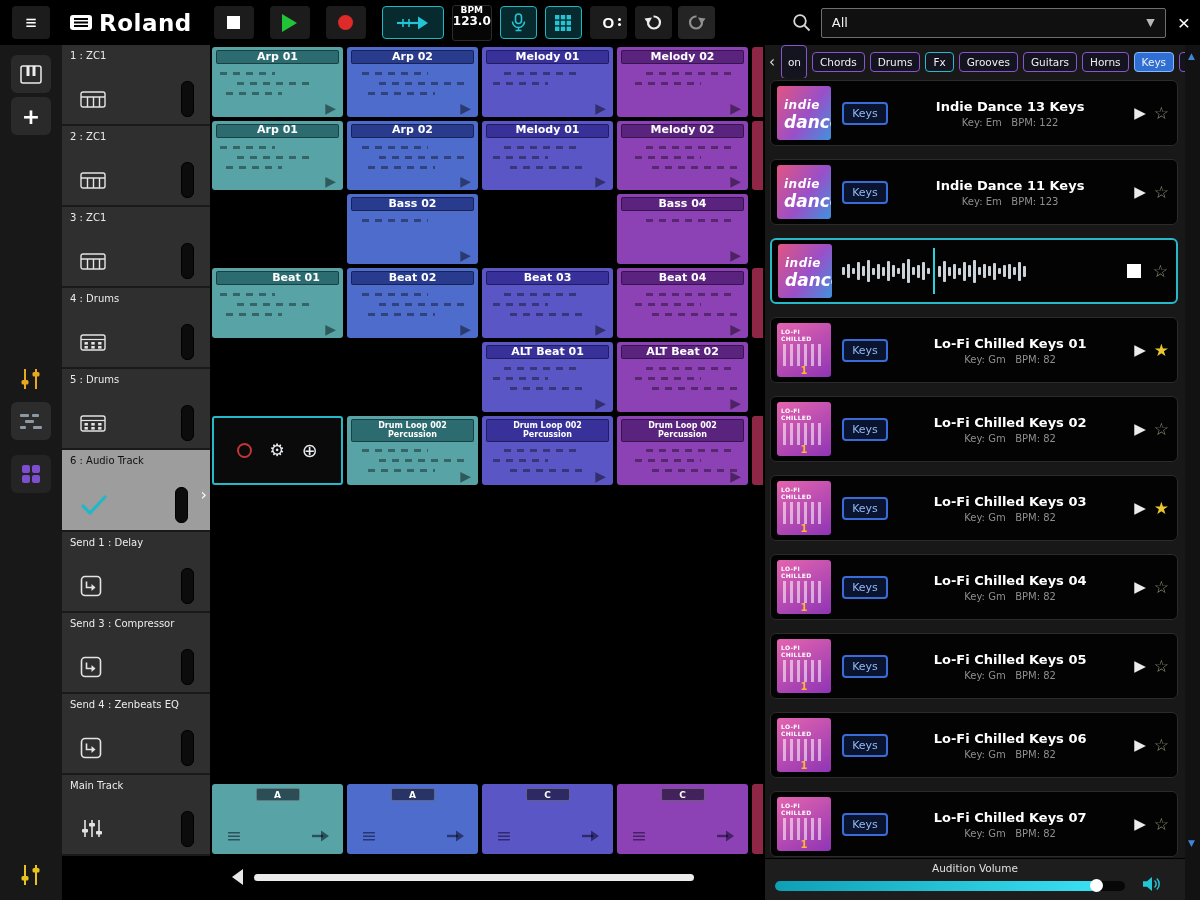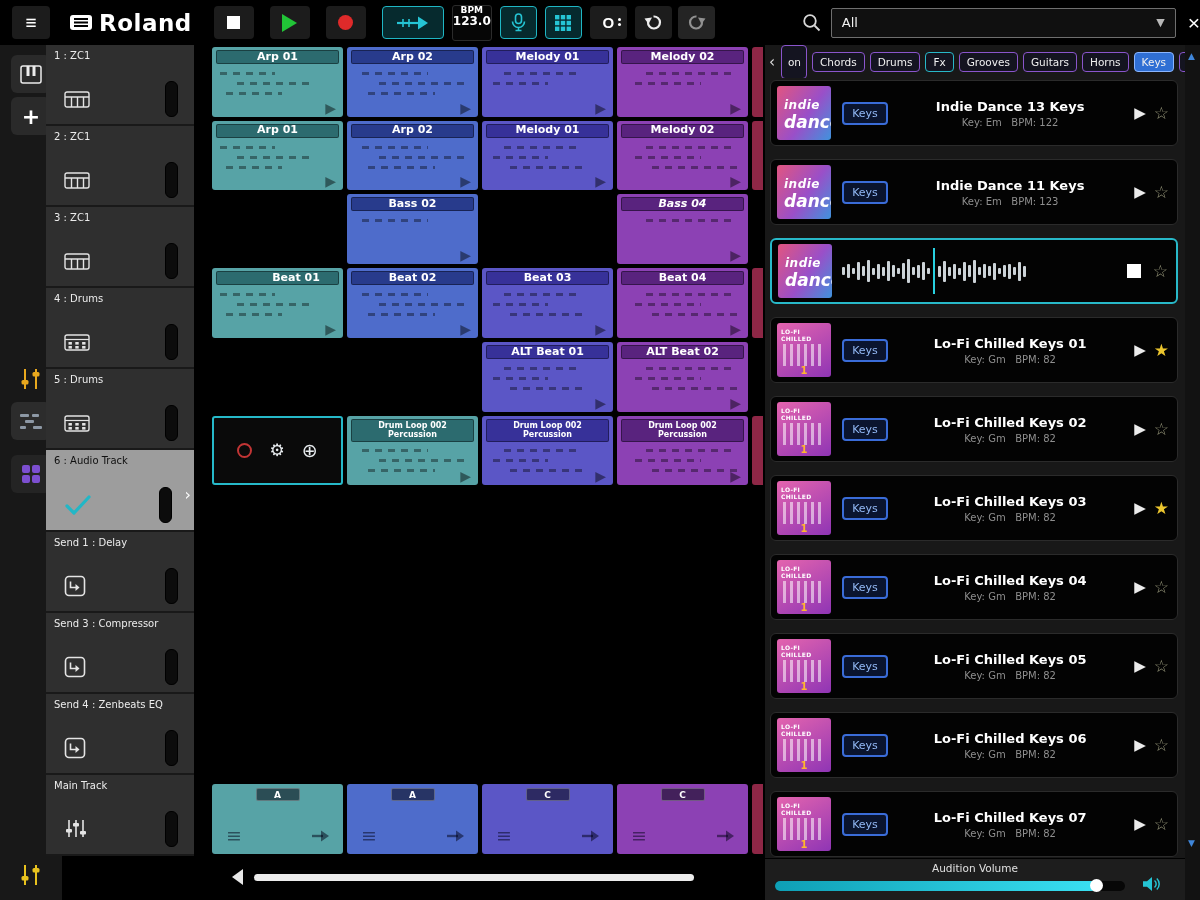--- a/index.html
+++ b/index.html
@@ -23,37 +23,37 @@
 .dotr{width:15px;height:15px;border-radius:50%;background:#df2a2a}
 #repeat-btn{margin-left:16px;width:62px;background:#062a2e;border:1px solid #1fb6c4}
 #bpm-box{margin-left:8px;width:40px;height:36px;background:#060606;border:1px solid #2b2b2b;border-radius:3px;display:flex;flex-direction:column;align-items:center;color:#fff}
 #bpm-box .l{font-size:9px;font-weight:bold;line-height:1.1}
 #bpm-box .v{font-size:12px;font-weight:bold;line-height:1.1}
 #mic-btn,#gridview-btn{margin-left:8px;width:37px;min-width:37px;background:#062a2e;border:1px solid #1fb6c4}
 #od-btn{margin-left:8px;width:37px;min-width:37px;color:#fff;font-weight:bold;font-size:15px;position:relative}
 #od-btn::after{content:"";position:absolute;right:6px;top:12px;width:3px;height:3px;background:#fff;border-radius:50%;box-shadow:0 5px 0 #fff}
 #undo-btn{margin-left:8px;width:37px;min-width:37px}
 #redo-btn{margin-left:6px;width:37px;min-width:37px;background:#242424}
-#tb-right{margin-left:auto;display:flex;align-items:center;gap:10px}
+#tb-right{margin-left:auto;display:flex;align-items:center;margin-right:10px;gap:10px}
 #filter-dd{width:345px;height:30px;background:#101010;border:1px solid #6f6f6f;border-radius:2px;display:flex;align-items:center;padding:0 10px;color:#f0f0f0;font-size:13px;cursor:pointer}
 #filter-dd .caret{margin-left:auto;color:#b8b8b8;font-size:11px}
 #close-btn{color:#fff;font-size:21px;background:none;border:none;margin-left:2px;cursor:pointer}
 
 
 #leftbar{position:absolute;left:0;top:45px;width:62px;height:855px;background:#181818}
 .sbtn{position:absolute;left:11px;width:40px;height:38px;background:#2a2a2a;border-radius:6px;display:flex;align-items:center;justify-content:center;cursor:pointer}
 #sb-piano{top:10px}
 #sb-add{top:52px;color:#fff;font-size:22px;font-weight:bold}
 #sb-mix{top:315px;background:transparent}
 #sb-roll{top:357px;background:#2c2c2c}
 #sb-pads{top:410px;background:#242424}
 #sb-mixer2{bottom:6px;background:transparent}
 
 
-#track-col{position:absolute;left:46px;top:45px;width:148px;height:811px;display:flex;flex-direction:column;background:#262626}
+#track-col{position:absolute;left:62px;top:45px;width:148px;height:811px;display:flex;flex-direction:column;background:#262626}
 .trow{flex:1;position:relative;background:#2f2f2f;border-bottom:2px solid #191919;cursor:pointer}
 .trow.sel{background:#9d9d9d}
 .tlabel{font-size:10px;color:#ececec;padding:5px 0 0 8px;white-space:nowrap}
 .trow.sel .tlabel{color:#101010}
 .tbody{position:absolute;left:0;right:0;bottom:7px;display:flex;align-items:center}
 .ticon{margin-left:18px;display:flex}
 .fader{margin-left:auto;margin-right:16px;width:13px;height:36px;background:#0c0c0c;border:1px solid #000;border-radius:6px}
 .trow.sel .fader{margin-right:22px}
 .chev{position:absolute;right:3px;bottom:26px;color:#fafafa;font-size:16px}
 
@@ -530,21 +530,21 @@
               <div>Bass 02</div>
             </div>
             <div class="pat">
               <div class="dash" style="top: 3px; left: 7px; width: 66px;"></div>
             </div>
             <span class="cplay">▶</span>
           </div>
         </div>
         <div class="gcell"></div>
         <div class="gcell">
-          <div class="clip" style="background: rgb(140, 65, 180); font-style: italic;">
+          <div class="clip" style="background: rgb(140, 65, 180);">
             <div class="chead" style="background: rgb(89, 35, 126);">
               <div>Bass 04</div>
             </div>
             <div class="pat">
               <div class="dash" style="top: 3px; left: 21px; width: 88px;"></div>
             </div>
             <span class="cplay">▶</span>
           </div>
         </div>
         <div class="gcell sliver"></div>

